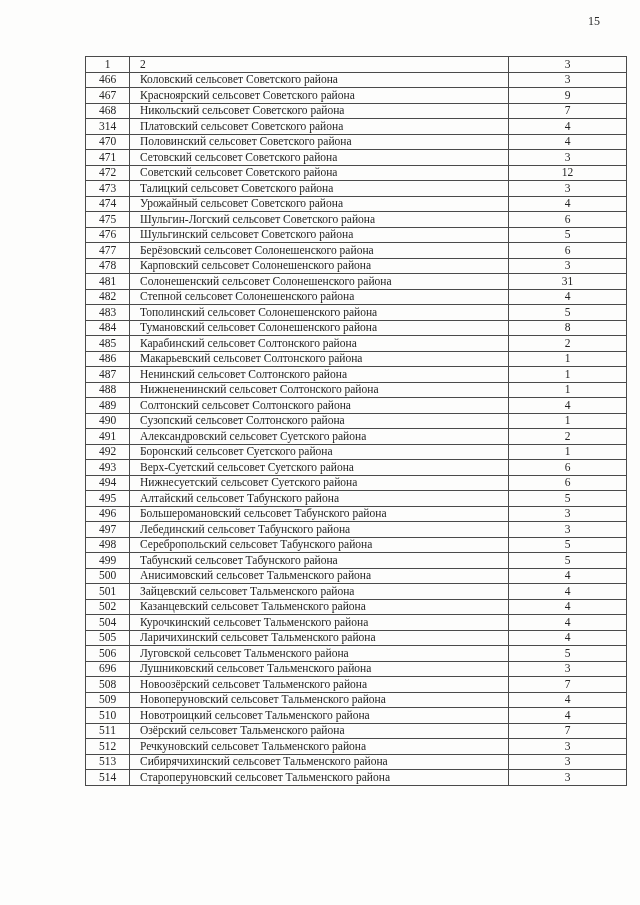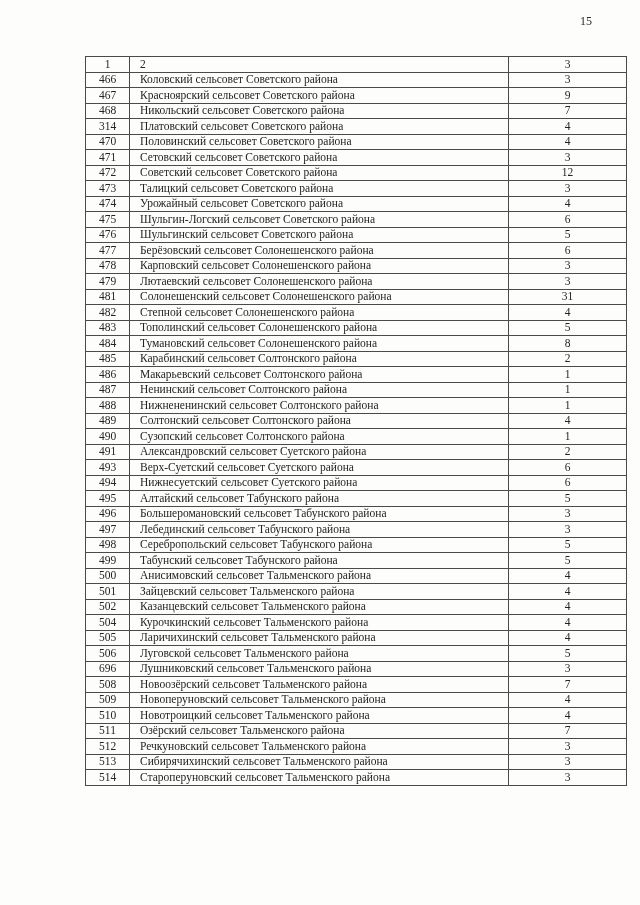--- a/index.html
+++ b/index.html
@@ -13,21 +13,21 @@
     height: 905px;
     margin: 0 auto;
     background: #fdfdfc;
     font-family: "Liberation Serif", "DejaVu Serif", serif;
     color: #1e1e1e;
     overflow: hidden;
   }
   .page-number {
     position: absolute;
     top: 14px;
-    right: 48px;
+    right: 40px;
     font-size: 12px;
     color: #2a2a2a;
   }
   table.doc-table {
     position: absolute;
     left: 85px;
     top: 56px;
     width: 522px;
     border-collapse: collapse;
     table-layout: fixed;
@@ -124,25 +124,20 @@
           <td class="col-num">477</td>
           <td class="col-name">Берёзовский сельсовет Солонешенского района</td>
           <td class="col-val">6</td>
         </tr>
         <tr>
           <td class="col-num">478</td>
           <td class="col-name">Карповский сельсовет Солонешенского района</td>
           <td class="col-val">3</td>
         </tr>
         <tr>
-          <td class="col-num">479</td>
-          <td class="col-name">Лютаевский сельсовет Солонешенского района</td>
-          <td class="col-val">3</td>
-        </tr>
-        <tr>
           <td class="col-num">481</td>
           <td class="col-name">Солонешенский сельсовет Солонешенского района</td>
           <td class="col-val">31</td>
         </tr>
         <tr>
           <td class="col-num">482</td>
           <td class="col-name">Степной сельсовет Солонешенского района</td>
           <td class="col-val">4</td>
         </tr>
         <tr>
@@ -182,20 +177,25 @@
         </tr>
         <tr>
           <td class="col-num">490</td>
           <td class="col-name">Сузопский сельсовет Солтонского района</td>
           <td class="col-val">1</td>
         </tr>
         <tr>
           <td class="col-num">491</td>
           <td class="col-name">Александровский сельсовет Суетского района</td>
           <td class="col-val">2</td>
+        </tr>
+        <tr>
+          <td class="col-num">492</td>
+          <td class="col-name">Боронский сельсовет Суетского района</td>
+          <td class="col-val">1</td>
         </tr>
         <tr>
           <td class="col-num">493</td>
           <td class="col-name">Верх-Суетский сельсовет Суетского района</td>
           <td class="col-val">6</td>
         </tr>
         <tr>
           <td class="col-num">494</td>
           <td class="col-name">Нижнесуетский сельсовет Суетского района</td>
           <td class="col-val">6</td>

